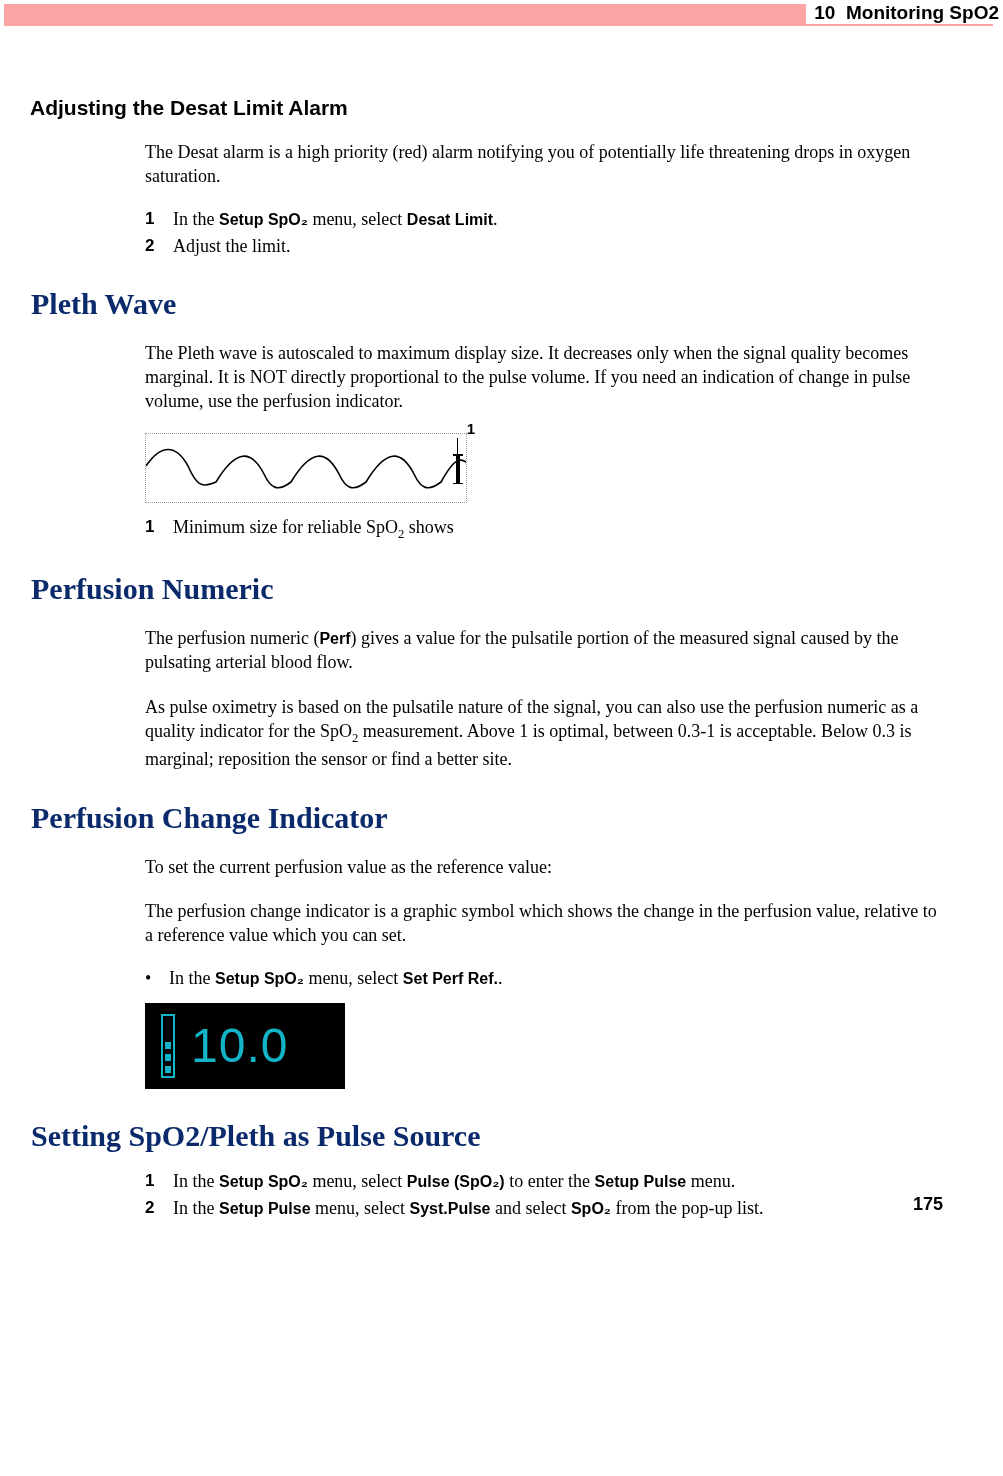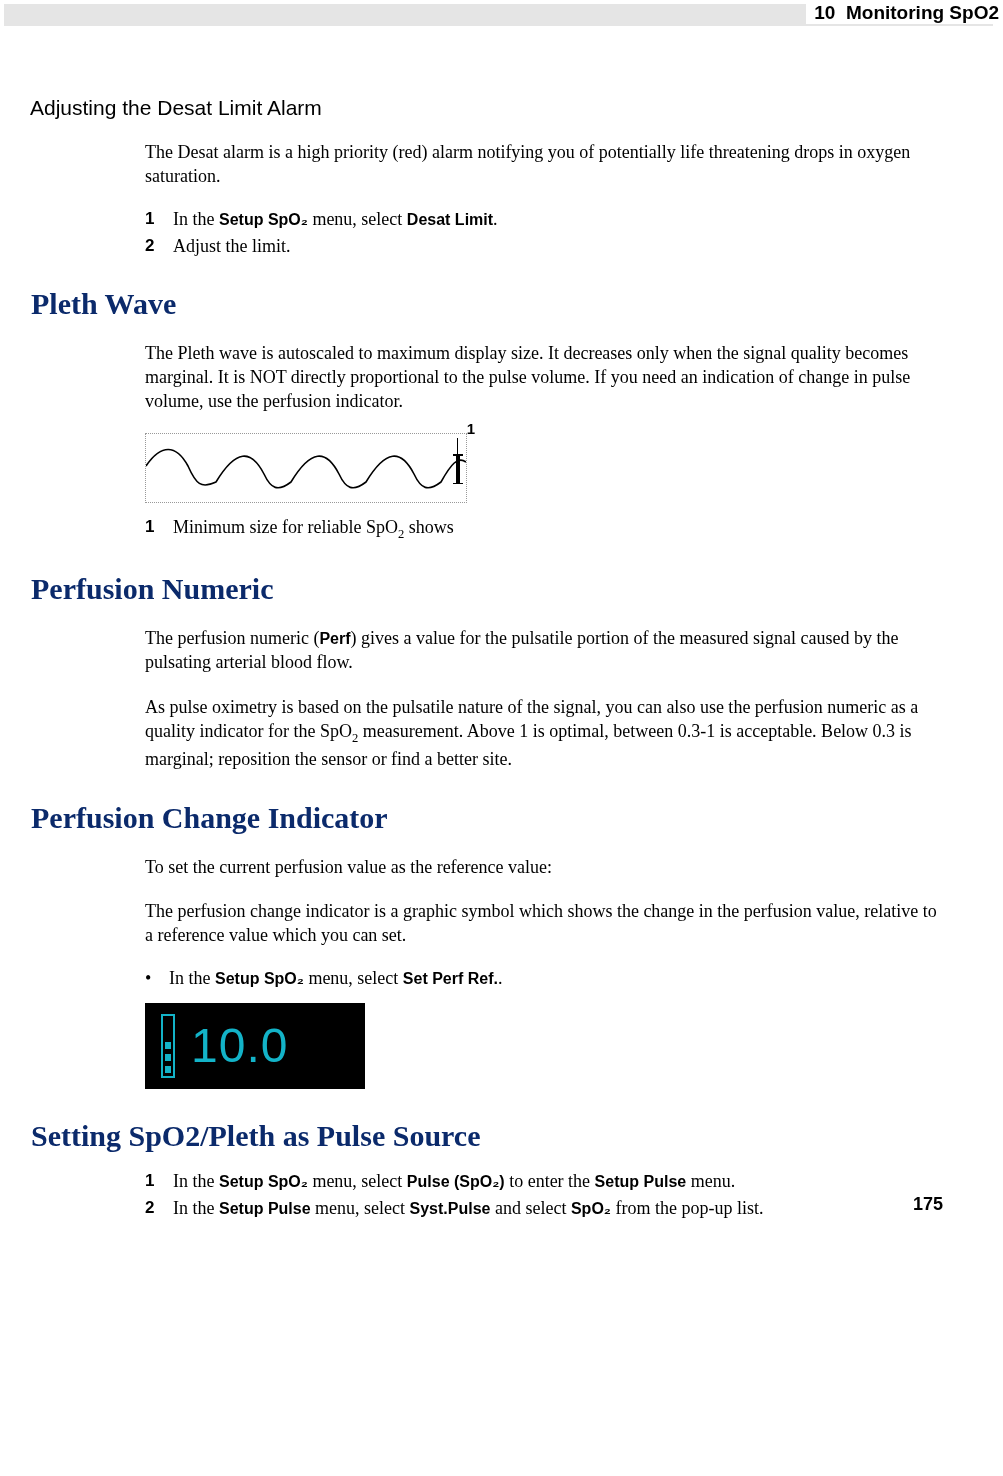--- a/index.html
+++ b/index.html
@@ -12,40 +12,40 @@
   }
   .page {
     width: 1003px;
     padding: 0;
     box-sizing: border-box;
     position: relative;
   }
   .header-bar {
     margin: 4px 4px 0 4px;
     height: 22px;
-    background: #e5e5e5;
+    background: #fca5a5;
     position: relative;
     border-right: 6px solid #fff;
   }
   .header-right {
     position: absolute;
     top: -2px;
     right: -6px;
     background: #fff;
     padding: 0 0 0 8px;
     font-family: Arial, Helvetica, sans-serif;
     font-weight: bold;
     font-size: 19px;
   }
   .content {
     padding: 40px 60px 20px 30px;
   }
   h3.sub {
     font-family: Arial, Helvetica, sans-serif;
-    font-weight: normal;
+    font-weight: bold;
     font-size: 21px;
     margin: 30px 0 18px 0;
   }
   h2.main {
     font-family: Liberation Serif, serif;
     font-weight: bold;
     color: #0b2a6b;
     font-size: 30px;
     margin: 30px 0 18px 1px;
   }
@@ -91,21 +91,21 @@
     content: ""; position: absolute; width: 10px; height: 1.5px; background: #000; left: -3px;
   }
   .wave-bar::before { top: 0; }
   .wave-bar::after  { bottom: 0; }
   .wave-leader {
     position: absolute; width: 1px; height: 16px; background: #000;
     right: 8px; top: 4px;
   }
   .perf-display {
     margin: 14px 0 6px 0;
-    width: 220px;
+    width: 200px;
     height: 86px;
     background: #000;
     display: flex;
     align-items: center;
     gap: 16px;
     padding: 4px 16px;
     box-sizing: border-box;
   }
   .perf-bar {
     width: 14px; height: 64px; border: 2px solid #13b3c8;

